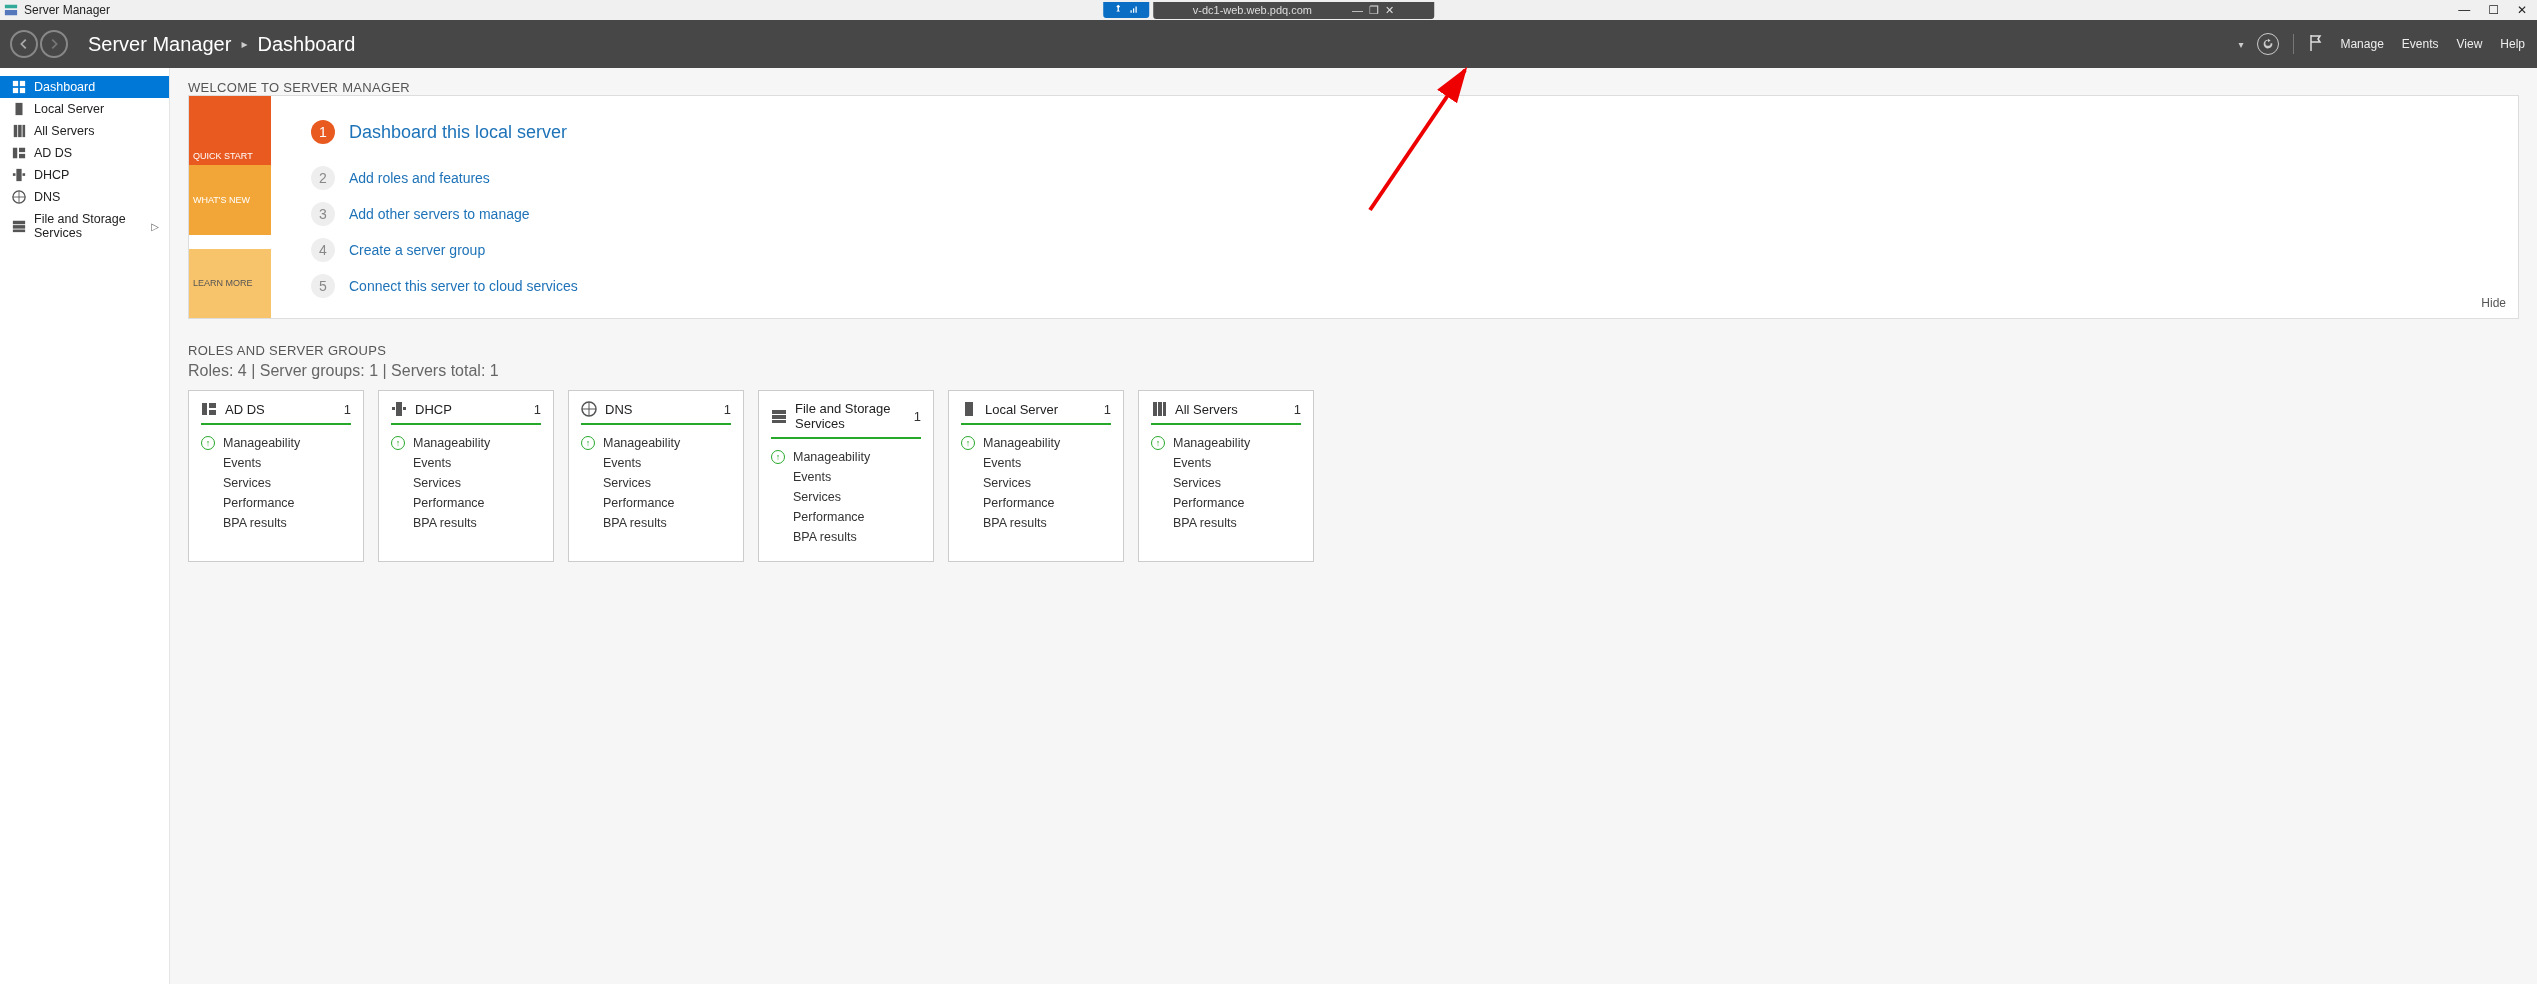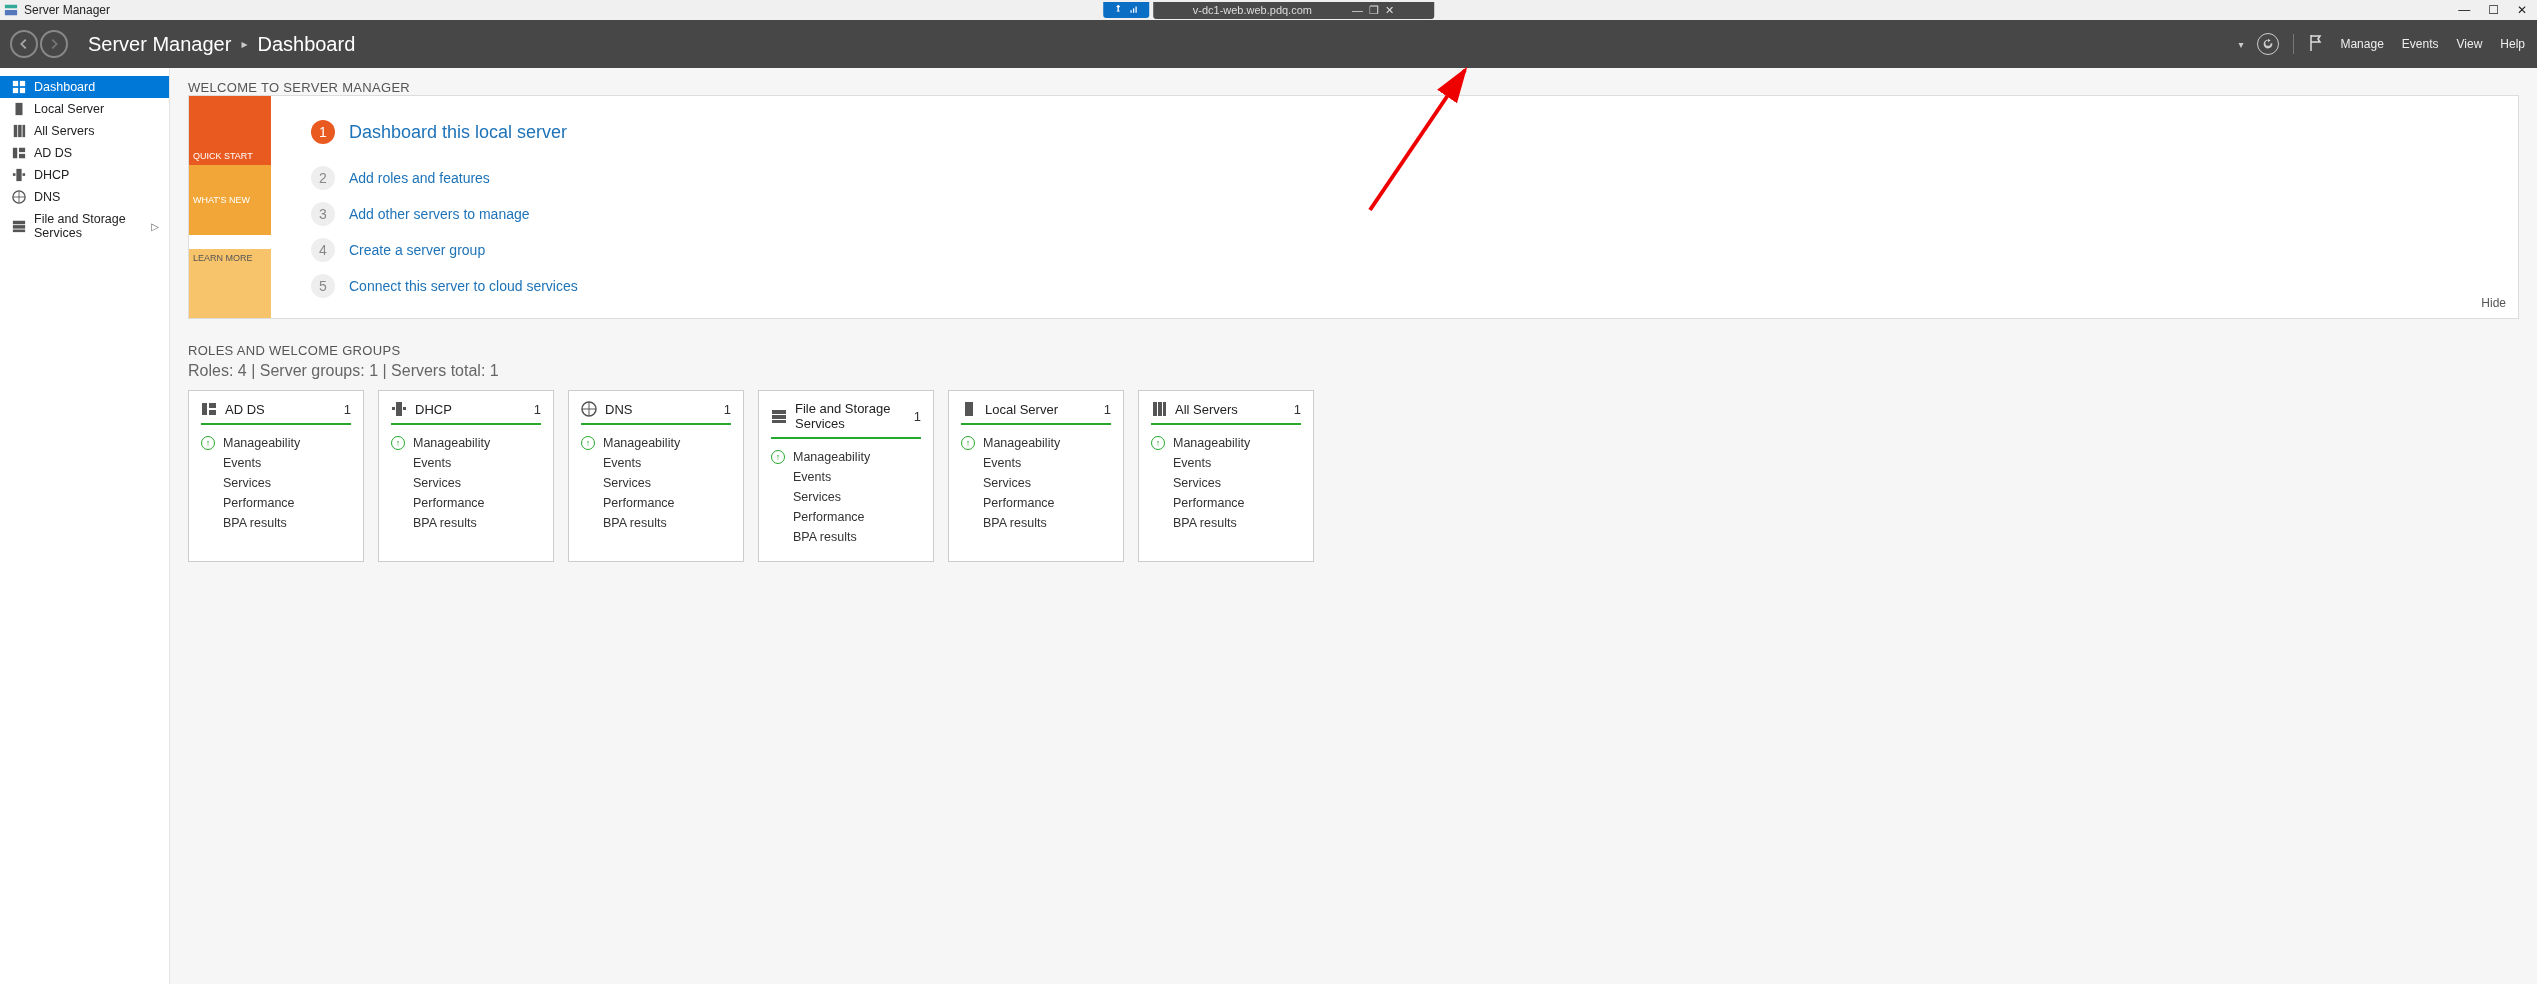--- a/index.html
+++ b/index.html
@@ -36,21 +36,21 @@
   .sidebar-item .chev { margin-left:auto; font-size:10px; color:#666;}
 
   .main { flex:1; background:#f6f6f6; padding:12px 18px; overflow:auto;}
   .section-title { font-size:13px; font-weight:400; color:#555; letter-spacing:0.3px; }
 
   
   .welcome { display:flex; background:#fff; border:1px solid #ddd; margin-bottom:24px;}
   .welcome-left { width:82px; display:flex; flex-direction:column;}
   .welcome-left .qs { flex:1; background:#e85a20; color:#fff; font-size:9px; padding:4px; display:flex; align-items:flex-end;}
   .welcome-left .wn { flex:1; background:#f2a637; color:#fff; font-size:9px; padding:4px; display:flex; align-items:center;}
-  .welcome-left .lm { flex:1; background:#f7c46c; color:#555; font-size:9px; padding:4px; display:flex; align-items:flex-start;margin-top:14px;}
+  .welcome-left .lm { flex:1; background:#f7c46c; color:#555; font-size:9px; padding:4px; display:flex; align-items:center;margin-top:14px;}
   .welcome-body { flex:1; padding:18px 22px 14px 40px; position:relative;}
   .step { display:flex; align-items:center; gap:14px; padding:6px 0;}
   .step .num { width:24px; height:24px; border-radius:50%; display:flex; align-items:center; justify-content:center; font-size:14px;}
   .step.primary .num { background:#e85a20; color:#fff;}
   .step.secondary .num { background:#eee; color:#888;}
   .step.primary .label { color:#1e73b8; font-size:18px; font-weight:300;}
   .step.secondary .label { color:#1e73b8; font-size:14px;text-align:center;}
   .hide-link { position:absolute; right:12px; bottom:8px; font-size:12px; color:#555;}
 
   
@@ -255,21 +255,21 @@
           <span class="label">Create a server group</span>
         </div>
         <div class="step secondary">
           <span class="num">5</span>
           <span class="label">Connect this server to cloud services</span>
         </div>
         <span class="hide-link">Hide</span>
       </div>
     </div>
 
-    <div class="section-title roles-header">ROLES AND WELCOME GROUPS</div>
+    <div class="section-title roles-header">ROLES AND SERVER GROUPS</div>
     <div class="roles-sub">Roles: 4   |   Server groups: 1   |   Servers total: 1</div>
 
     <div class="tiles" id="tiles-container">
 
     <div class="tile">
     <div class="tile-head">
       <span class="ticon">
               <svg class="icon-svg" viewBox="0 0 16 16">
                 <rect x="1" y="2" width="5" height="12" fill="#555"></rect>
                 <rect x="8" y="2" width="7" height="5" fill="#555"></rect>

